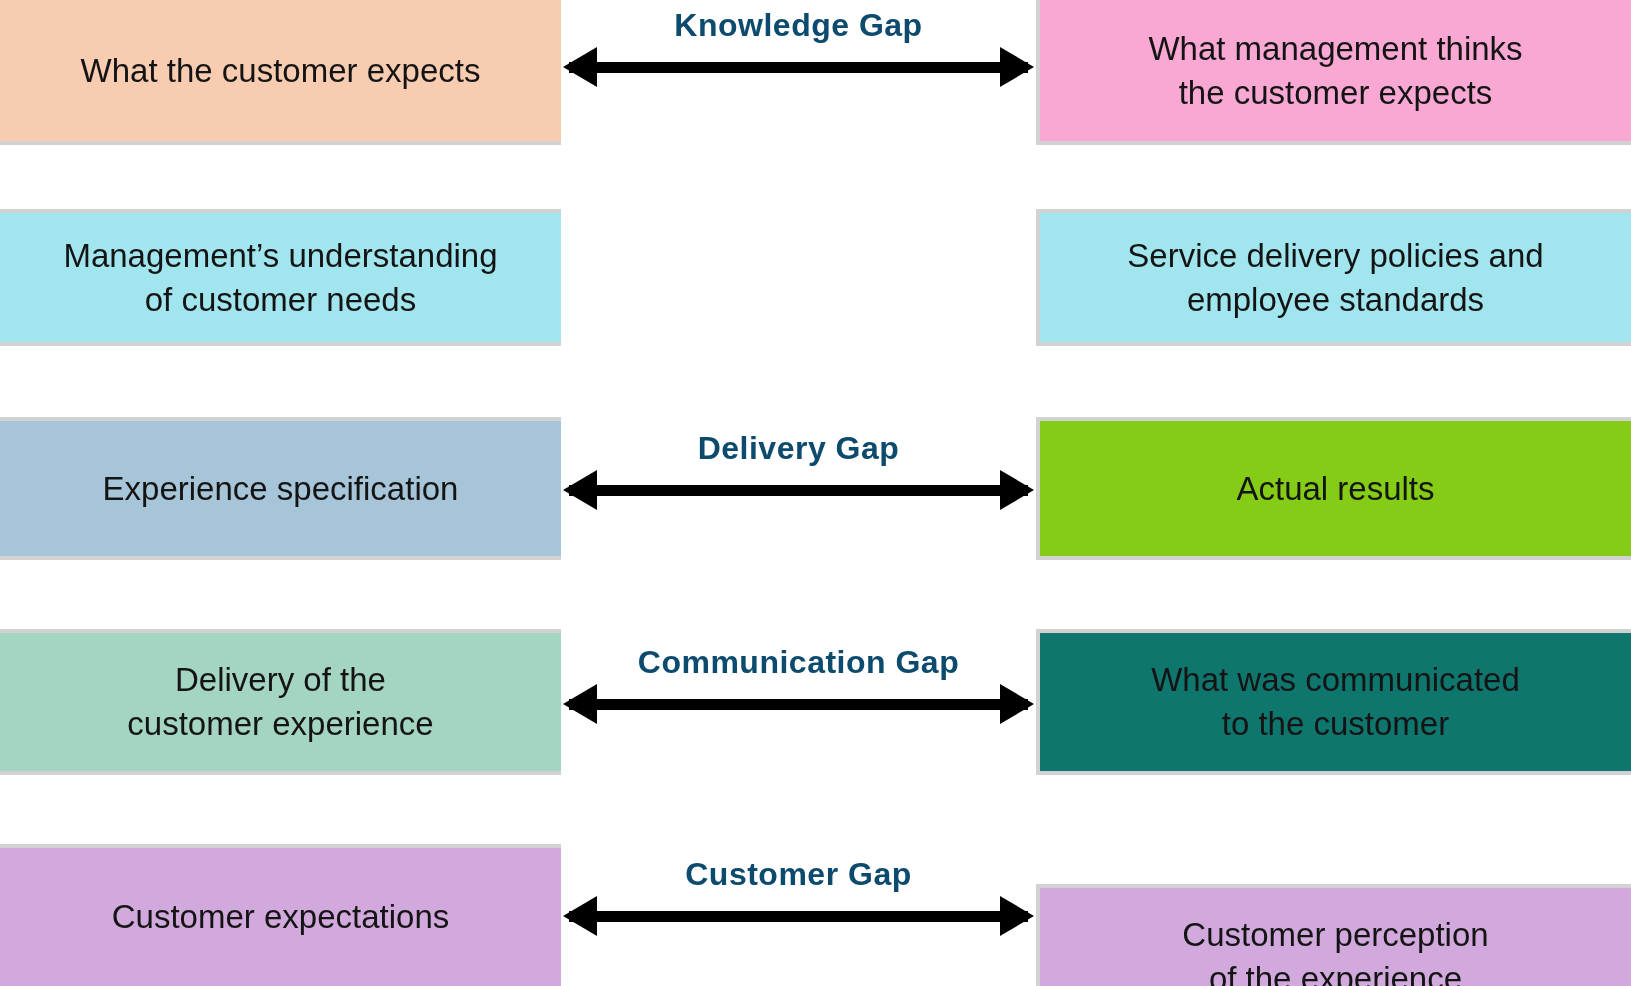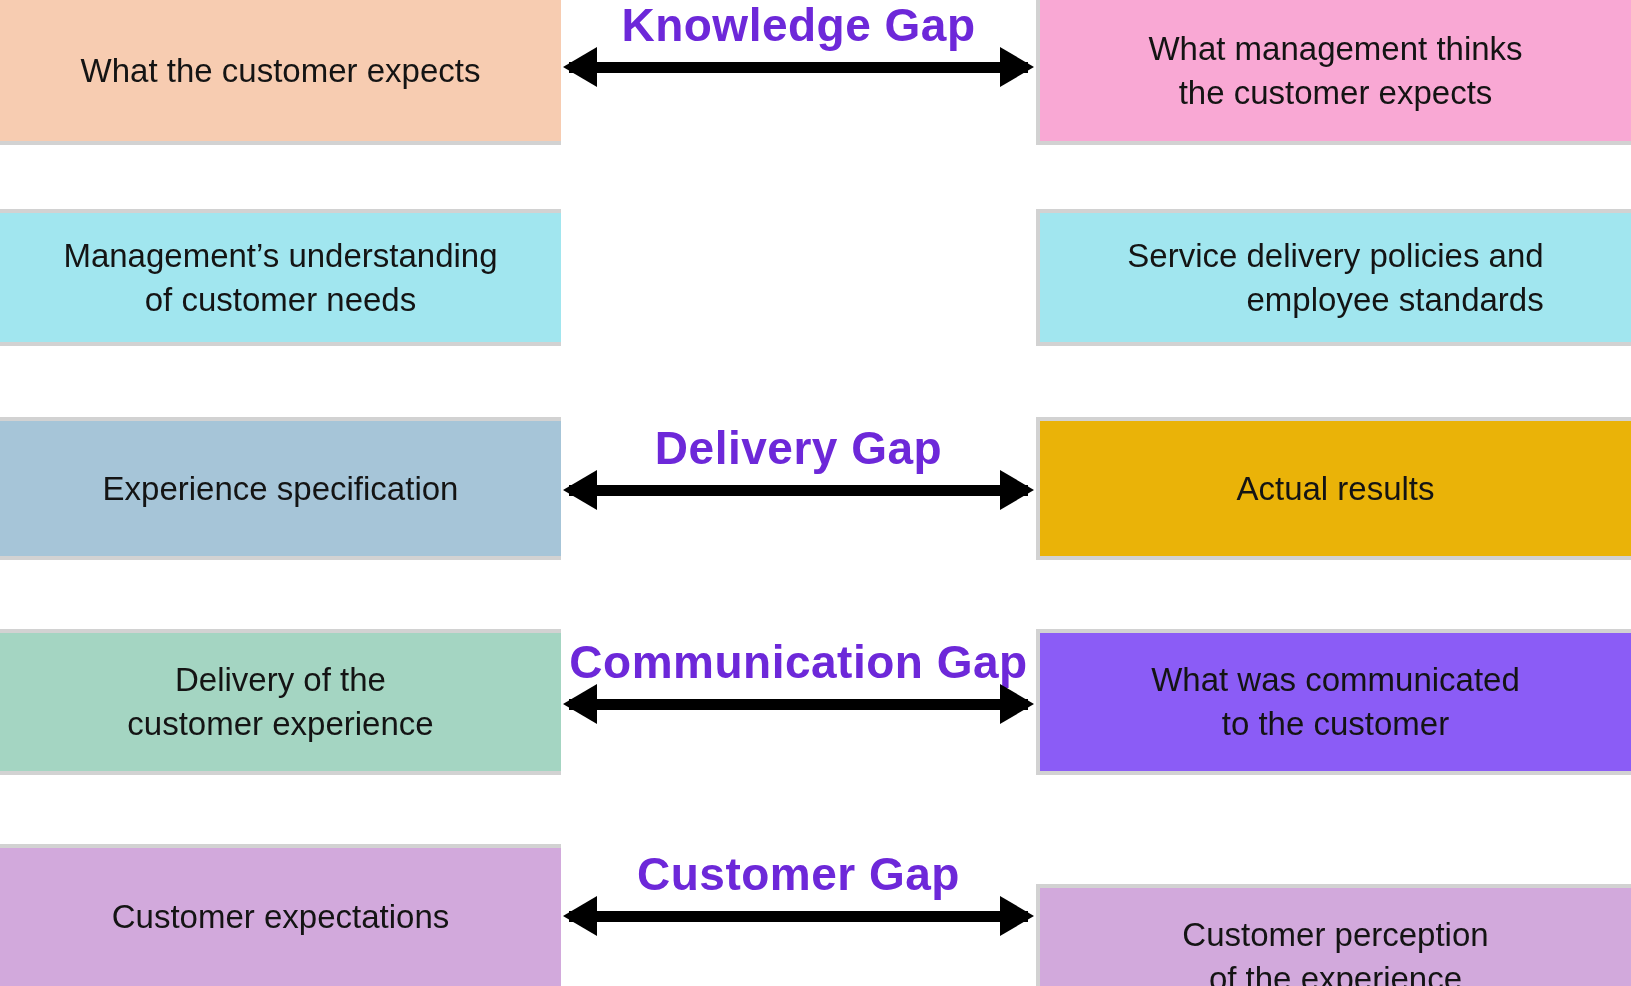--- a/index.html
+++ b/index.html
@@ -17,21 +17,21 @@
   .box.right{left:1036px;width:595px;border-left:4px solid #d2d2d2;}
   .r1{top:0;height:145px;border-top:none;}
   .r2{top:209px;height:137px;}
   .r3{top:417px;height:143px;}
   .r4{top:629px;height:146px;}
   .r5{top:844px;height:142px;border-bottom:none;}
   .gap{position:absolute;left:563px;width:471px;}
   .g1{top:3px;}.g2{top:213px;}.g3{top:426px;}.g4{top:640px;}.g5{top:852px;}
   .gap-label{
     height:44px;line-height:44px;text-align:center;
-    font-size:46px;font-weight:bold;color:#6d28d9;letter-spacing:0.5px;
+    font-size:32px;font-weight:bold;color:#0c4a6e;letter-spacing:0.5px;
   }
   .track{position:relative;height:40px;}
   .track .line{position:absolute;left:6px;right:6px;top:50%;margin-top:-5.5px;height:11px;background:#000;}
   .track .head{position:absolute;top:50%;margin-top:-20px;width:0;height:0;
     border-top:20px solid transparent;border-bottom:20px solid transparent;}
   .track .head.hl{left:0;border-right:34px solid #000;}
   .track .head.hr{right:0;border-left:34px solid #000;}
 </style>
 </head>
 <body>
@@ -51,53 +51,53 @@
   </div>
   <div class="box right r1" style="background-color: #f9a8d4;">
     <span class="txt">What management thinks
 the customer expects</span>
   </div>
 
   <div class="box left r2" style="background-color: rgb(161, 230, 239); justify-content: center;">
     <span class="txt">Management’s understanding
 of customer needs</span>
   </div>
-  <div class="box right r2" style="background-color: rgb(161, 230, 239); text-align: right;">
+  <div class="box right r2" style="background-color: rgb(161, 230, 239);">
     <span class="txt">Service delivery policies and
 employee standards</span>
   </div>
 
   <div class="box left r3" style="background-color: rgb(166, 197, 216);">
     <span class="txt">Experience specification</span>
   </div>
   <div class="gap g3">
     <div class="gap-label">Delivery Gap</div>
     <div class="track">
       <span class="head hl"></span>
       <span class="line"></span>
       <span class="head hr"></span>
     </div>
   </div>
-  <div class="box right r3" style="background-color: #eab308;">
+  <div class="box right r3" style="background-color: #84cc16;">
     <span class="txt">Actual results</span>
   </div>
 
   <div class="box left r4" style="background-color: rgb(164, 213, 194);">
     <span class="txt">Delivery of the
 customer experience</span>
   </div>
   <div class="gap g4">
     <div class="gap-label">Communication Gap</div>
     <div class="track">
       <span class="head hl"></span>
       <span class="line"></span>
       <span class="head hr"></span>
     </div>
   </div>
-  <div class="box right r4" style="background-color: #8b5cf6;">
+  <div class="box right r4" style="background-color: #0f766e;">
     <span class="txt">What was communicated
 to the customer</span>
   </div>
 
   <div class="box left r5" style="background-color: rgb(210, 169, 220);">
     <span class="txt">Customer expectations</span>
   </div>
   <div class="gap g5">
     <div class="gap-label">Customer Gap</div>
     <div class="track">

